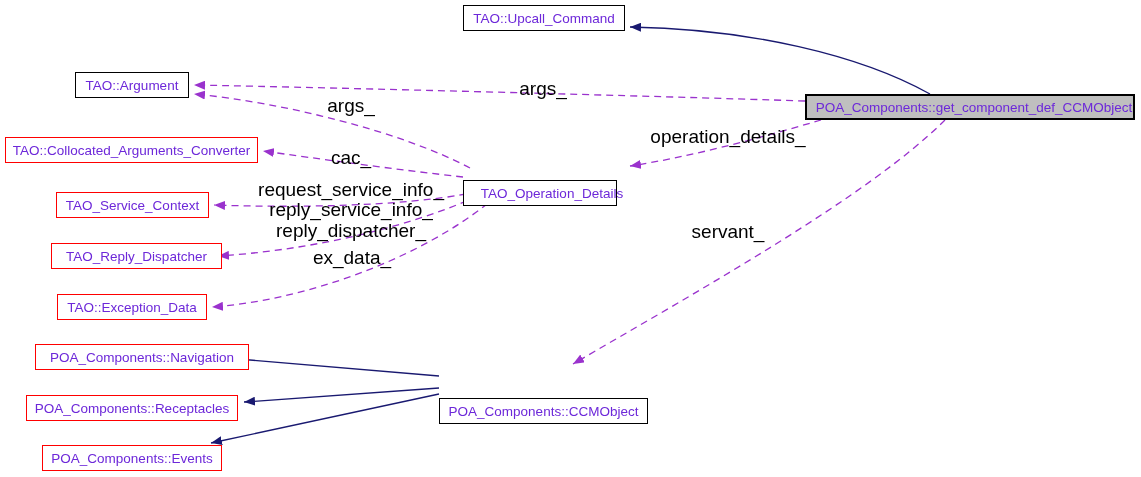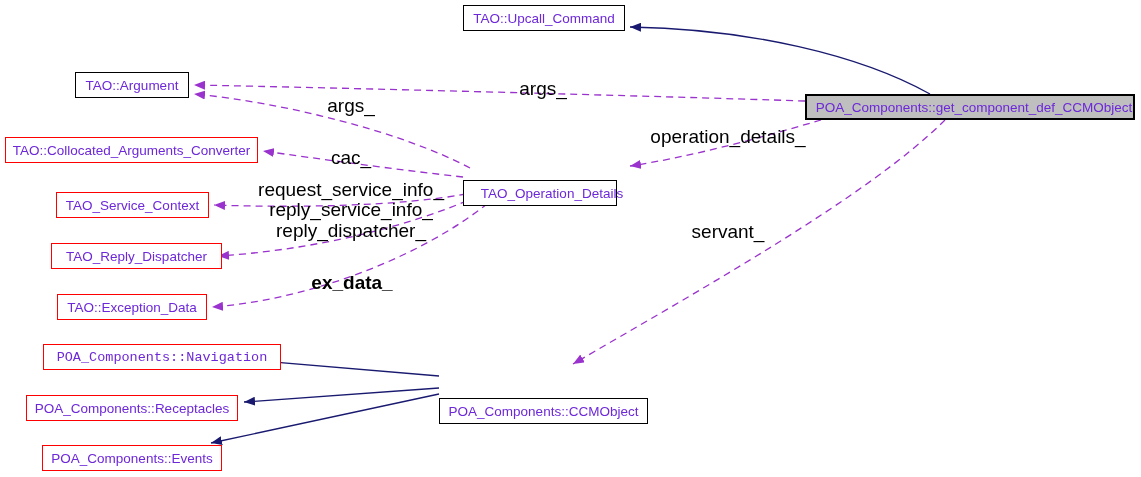--- a/index.html
+++ b/index.html
@@ -92,32 +92,32 @@
     <path class="edge-usage" marker-end="url(#arrow-usage)" d="M821,120 C760,138 690,157 630,166"></path>
     <path class="edge-usage" marker-end="url(#arrow-usage)" d="M945,120 C870,195 700,290 573,364"></path>
   </svg>
 
   <div class="node plain" style="left:463px; top:5px;  width:162px;">TAO::Upcall_Command</div>
   <div class="node plain" style="left:75px;  top:72px; width:114px;">TAO::Argument</div>
   <div class="node red" style="left:5px;   top:137px; width:253px;">TAO::Collocated_Arguments_Converter</div>
   <div class="node red" style="left:56px;  top:192px; width:153px;">TAO_Service_Context</div>
   <div class="node red" style="left:51px;  top:243px; width:171px;">TAO_Reply_Dispatcher</div>
   <div class="node red" style="left:57px;  top:294px; width:150px;">TAO::Exception_Data</div>
-  <div class="node red" style="left:43px;  top:344px; width:238px;font-family:Liberation Mono, monospace;">POA_Components::Navigation</div>
+  <div class="node red" style="left:35px;  top:344px; width:214px;">POA_Components::Navigation</div>
   <div class="node red" style="left:26px;  top:395px; width:212px;">POA_Components::Receptacles</div>
   <div class="node red" style="left:42px;  top:445px; width:180px;">POA_Components::Events</div>
   <div class="node plain" style="left:463px; top:180px; width:154px;padding-left:24px;">TAO_Operation_Details</div>
   <div class="node plain" style="left:439px; top:370px; width:209px;margin-top:28px;">POA_Components::CCMObject</div>
   <div class="node selected" style="left:805px; top:94px; width:330px;">POA_Components::get_component_def_CCMObject</div>
 
   <div class="edge-label" style="left:543px; top:79px;">args_</div>
   <div class="edge-label" style="left:351px; top:96px;">args_</div>
   <div class="edge-label" style="left:351px; top:148px;">cac_</div>
   <div class="edge-label" style="left:351px; top:180px;">
     <div>request_service_info_</div>
     <div>reply_service_info_</div>
   </div>
   <div class="edge-label" style="left:351px; top:221px;">reply_dispatcher_</div>
-  <div class="edge-label" style="left:352px; top:273px;font-weight:bold;">ex_data_</div>
+  <div class="edge-label" style="left:352px; top:248px;">ex_data_</div>
   <div class="edge-label" style="left:728px; top:127px;">operation_details_</div>
   <div class="edge-label" style="left:728px; top:222px;">servant_</div>
 
 </div>
 
 </body></html>

